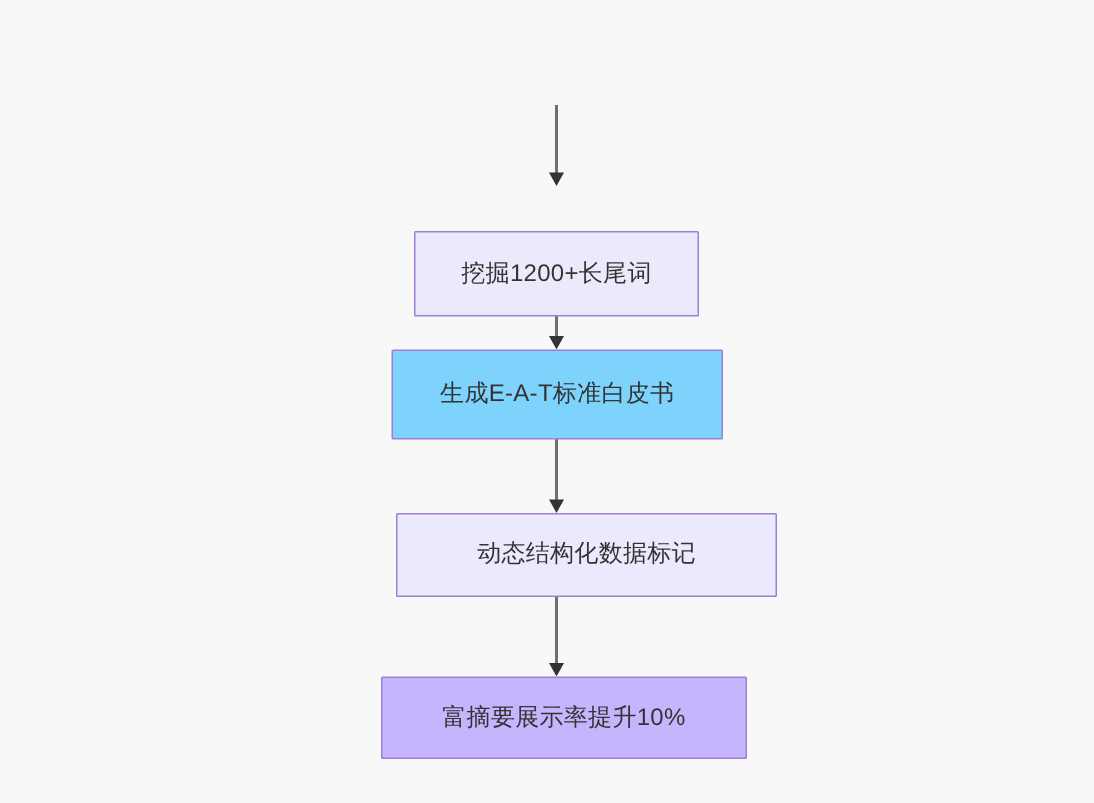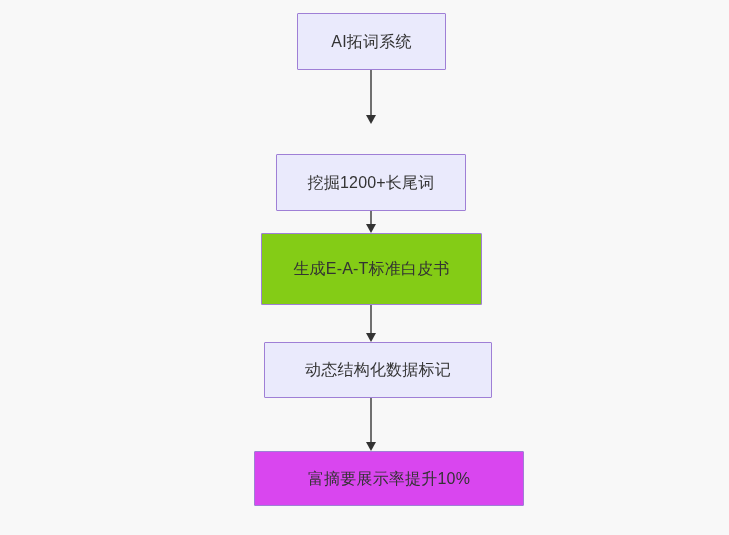--- a/index.html
+++ b/index.html
@@ -76,33 +76,30 @@
   </div>
   <div class="connector" style="left: 371px; top: 289px; height: 53px;">
     <div class="conn-line" style="height: 45px; background: rgb(112, 112, 112);"></div>
     <div class="conn-arrow" style="top: 44px; border-top-color: rgb(51, 51, 51);"></div>
   </div>
   <div class="connector" style="left: 371px; top: 398px; height: 53px;">
     <div class="conn-line" style="height: 45px; background: rgb(112, 112, 112);"></div>
     <div class="conn-arrow" style="top: 44px; border-top-color: rgb(51, 51, 51);"></div>
   </div>
 
-  <div class="flow-node" style="left: 297px; top: 13px; width: 149px; height: 57px; background: rgb(234, 234, 252); border-color: rgb(159, 127, 214); color: rgb(51, 51, 51);">
-    <span class="node-label">AI拓词系统</span>
-  </div>
 
   <div class="flow-node" style="left: 276px; top: 124px; width: 190px; height: 57px; background: rgb(234, 234, 252); border-color: rgb(159, 127, 214); color: rgb(51, 51, 51); margin-top: 30px;">
     <span class="node-label">挖掘1200+长尾词</span>
   </div>
 
-  <div class="flow-node" style="left: 261px; top: 233px; width: 221px; height: 72px; background: #84cc16; border-color: rgb(159, 127, 214); color: rgb(51, 51, 51);">
+  <div class="flow-node" style="left: 261px; top: 233px; width: 221px; height: 60px; background: #7dd3fc; border-color: rgb(159, 127, 214); color: rgb(51, 51, 51);">
     <span class="node-label">生成E-A-T标准白皮书</span>
   </div>
 
-  <div class="flow-node" style="left: 264px; top: 342px; width: 228px; height: 56px; background: rgb(234, 234, 252); border-color: rgb(159, 127, 214); color: rgb(51, 51, 51);">
+  <div class="flow-node" style="left: 264px; top: 342px; width: 254px; height: 56px; background: rgb(234, 234, 252); border-color: rgb(159, 127, 214); color: rgb(51, 51, 51);">
     <span class="node-label">动态结构化数据标记</span>
   </div>
 
-  <div class="flow-node" style="left: 254px; top: 451px; width: 270px; height: 55px; background: #d946ef; border-color: rgb(159, 127, 214); color: rgb(51, 51, 51);">
+  <div class="flow-node" style="left: 254px; top: 451px; width: 244px; height: 55px; background: #c4b5fd; border-color: rgb(159, 127, 214); color: rgb(51, 51, 51);">
     <span class="node-label">富摘要展示率提升10%</span>
   </div>
 
 </div>
 
 </body></html>

